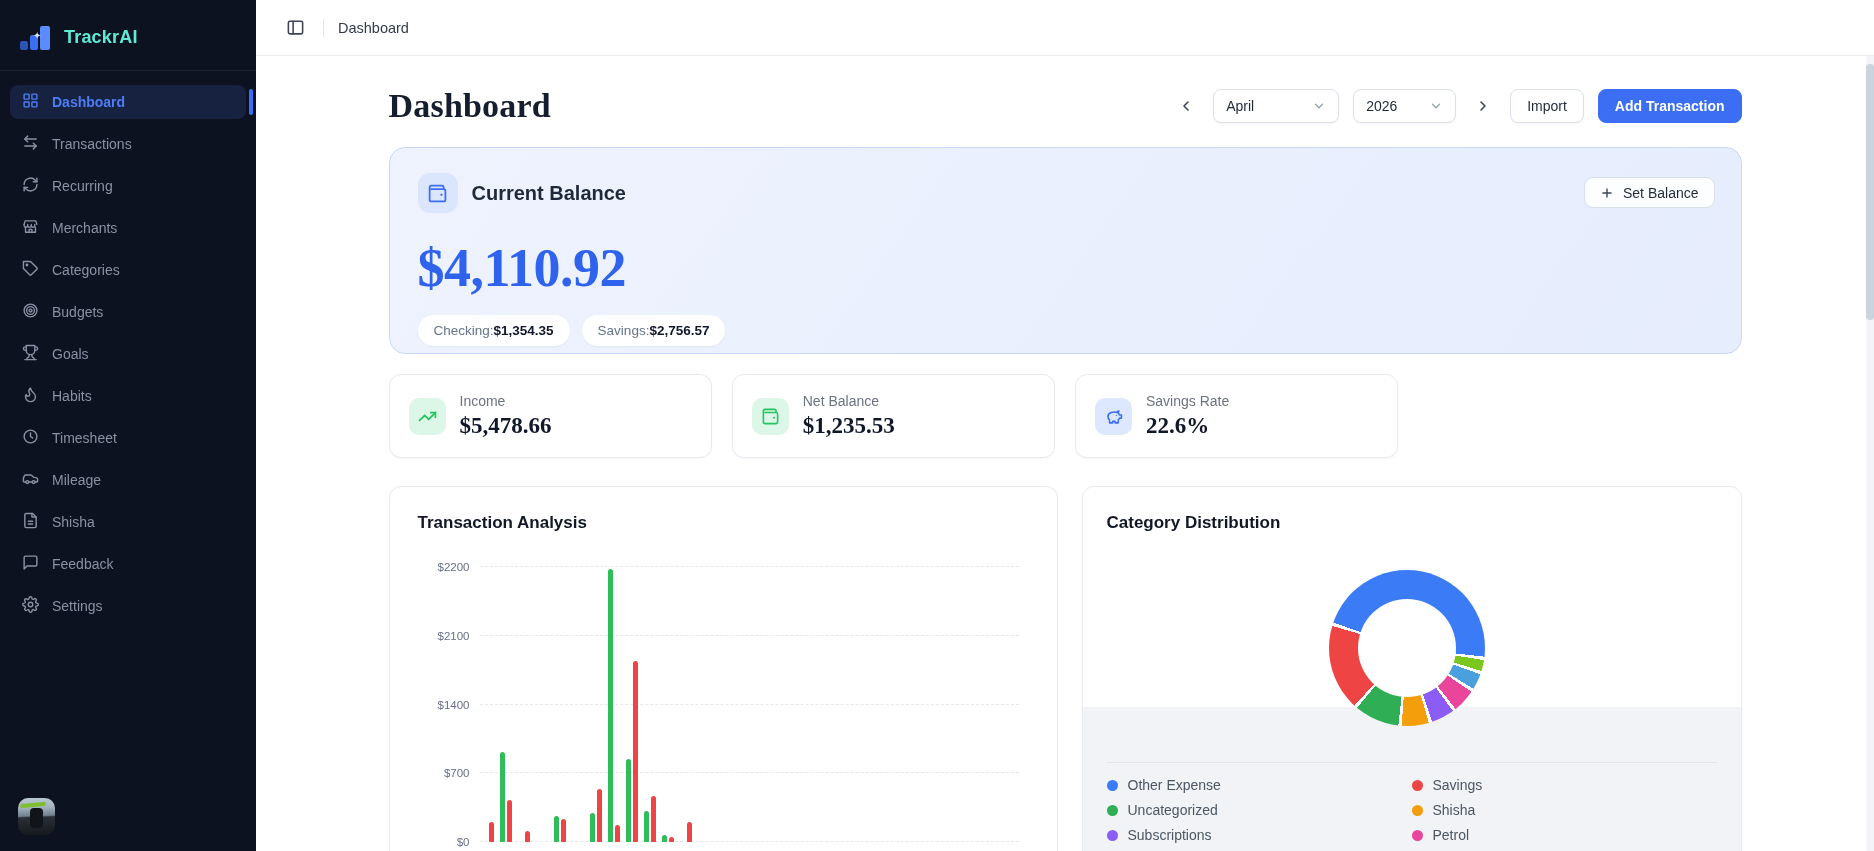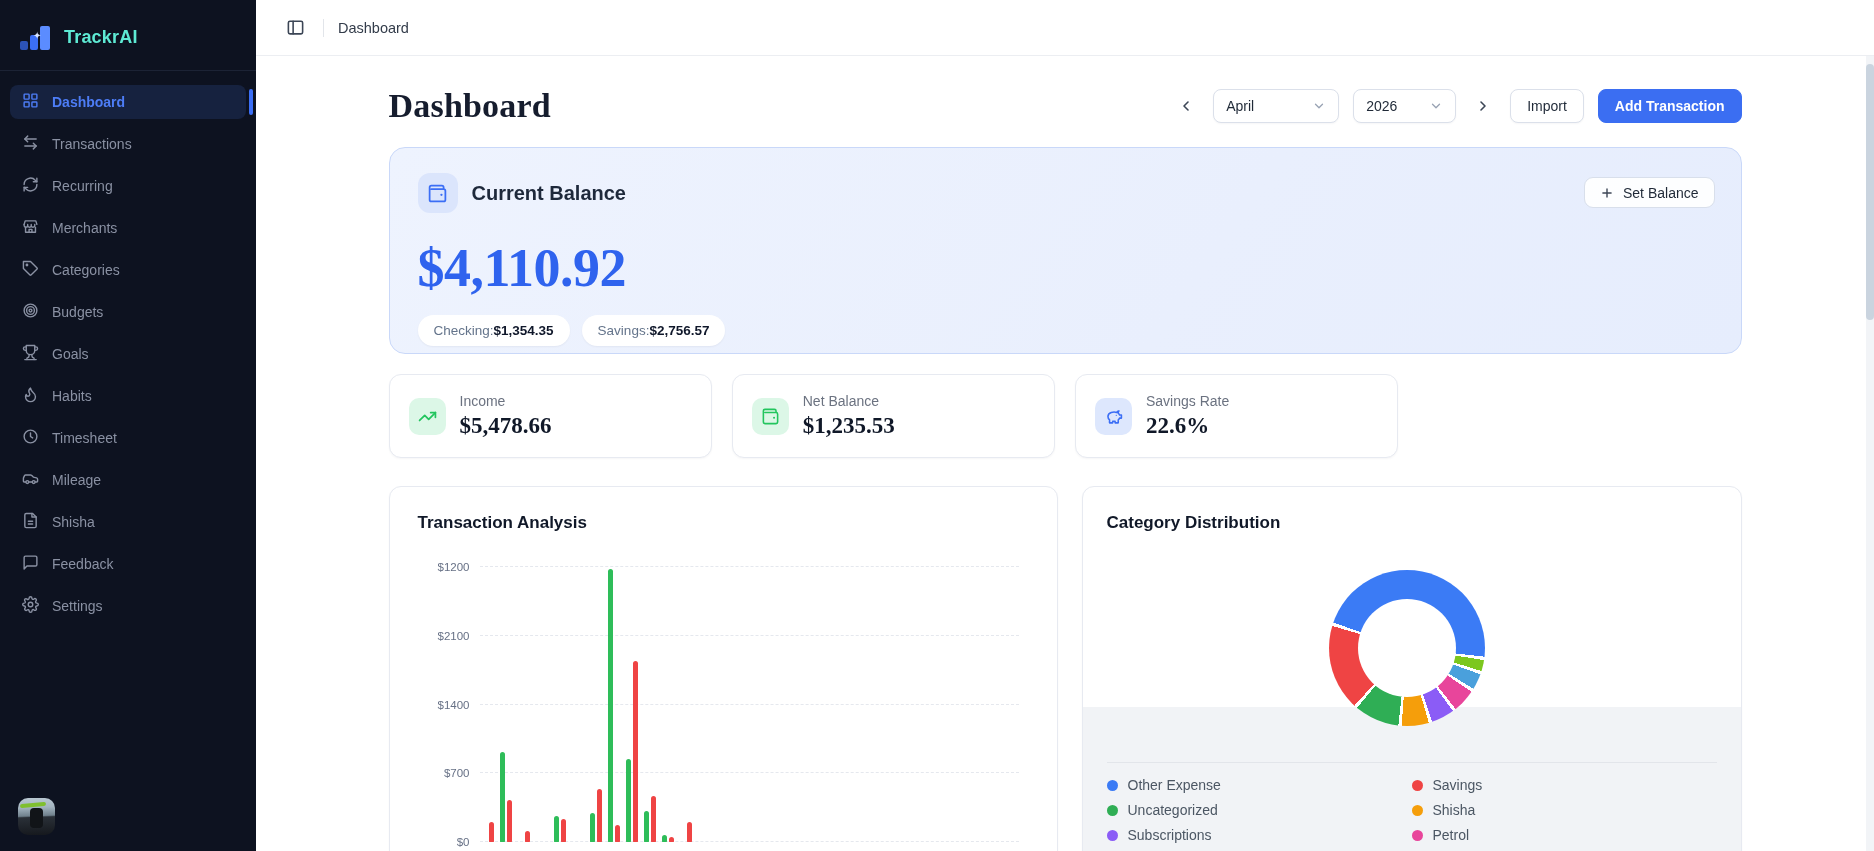--- a/index.html
+++ b/index.html
@@ -380,21 +380,21 @@
           <div class="bar-plot">
               <div class="gridline" style="bottom: 0%;"></div>
               <div class="ytick" style="bottom: 0%;">$0</div>
               <div class="gridline" style="bottom: 25%;"></div>
               <div class="ytick" style="bottom: 25%;">$700</div>
               <div class="gridline" style="bottom: 50%;"></div>
               <div class="ytick" style="bottom: 50%;">$1400</div>
               <div class="gridline" style="bottom: 75%;"></div>
               <div class="ytick" style="bottom: 75%;">$2100</div>
               <div class="gridline" style="bottom: 100%;"></div>
-              <div class="ytick" style="bottom: 100%;">$1200</div>
+              <div class="ytick" style="bottom: 100%;">$2200</div>
               <div class="bar" style="background: rgb(46, 189, 89); height: 32.8571%; left: calc(5% - 6px);"></div>
               <div class="bar" style="background: rgb(46, 189, 89); height: 9.28571%; left: calc(15% - 6px);"></div>
               <div class="bar" style="background: rgb(46, 189, 89); height: 10.7143%; left: calc(21.6667% - 6px);"></div>
               <div class="bar" style="background: rgb(46, 189, 89); height: 99.2857%; left: calc(25% - 6px);"></div>
               <div class="bar" style="background: rgb(46, 189, 89); height: 30.1786%; left: calc(28.3333% - 6px);"></div>
               <div class="bar" style="background: rgb(46, 189, 89); height: 11.4286%; left: calc(31.6667% - 6px);"></div>
               <div class="bar" style="background: rgb(46, 189, 89); height: 2.67857%; left: calc(35% - 6px);"></div>
               <div class="bar" style="background: rgb(239, 68, 68); height: 7.14286%; left: calc(1.66667% + 1px);"></div>
               <div class="bar" style="background: rgb(239, 68, 68); height: 15.3571%; left: calc(5% + 1px);"></div>
               <div class="bar" style="background: rgb(239, 68, 68); height: 3.92857%; left: calc(8.33333% + 1px);"></div>

